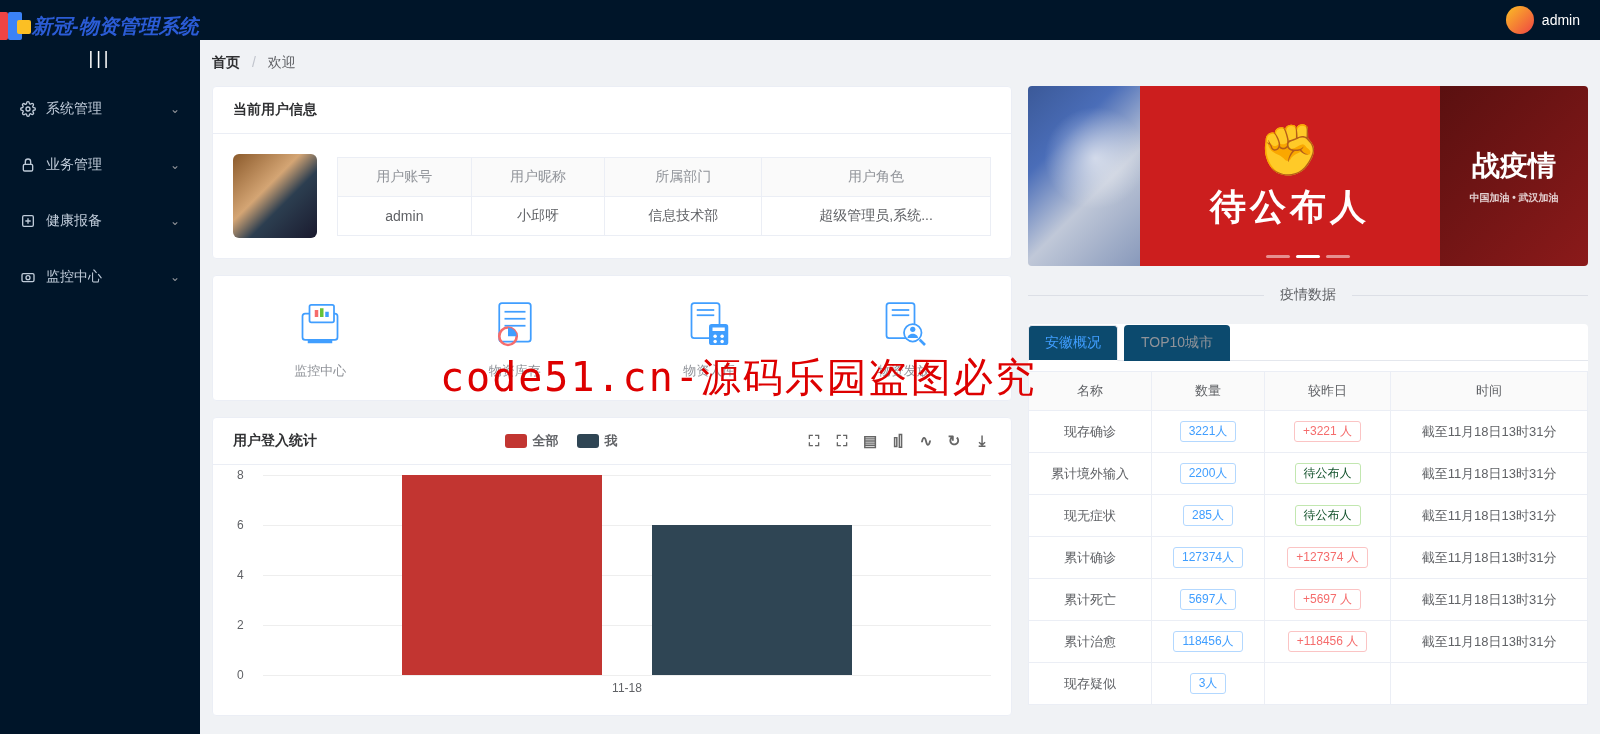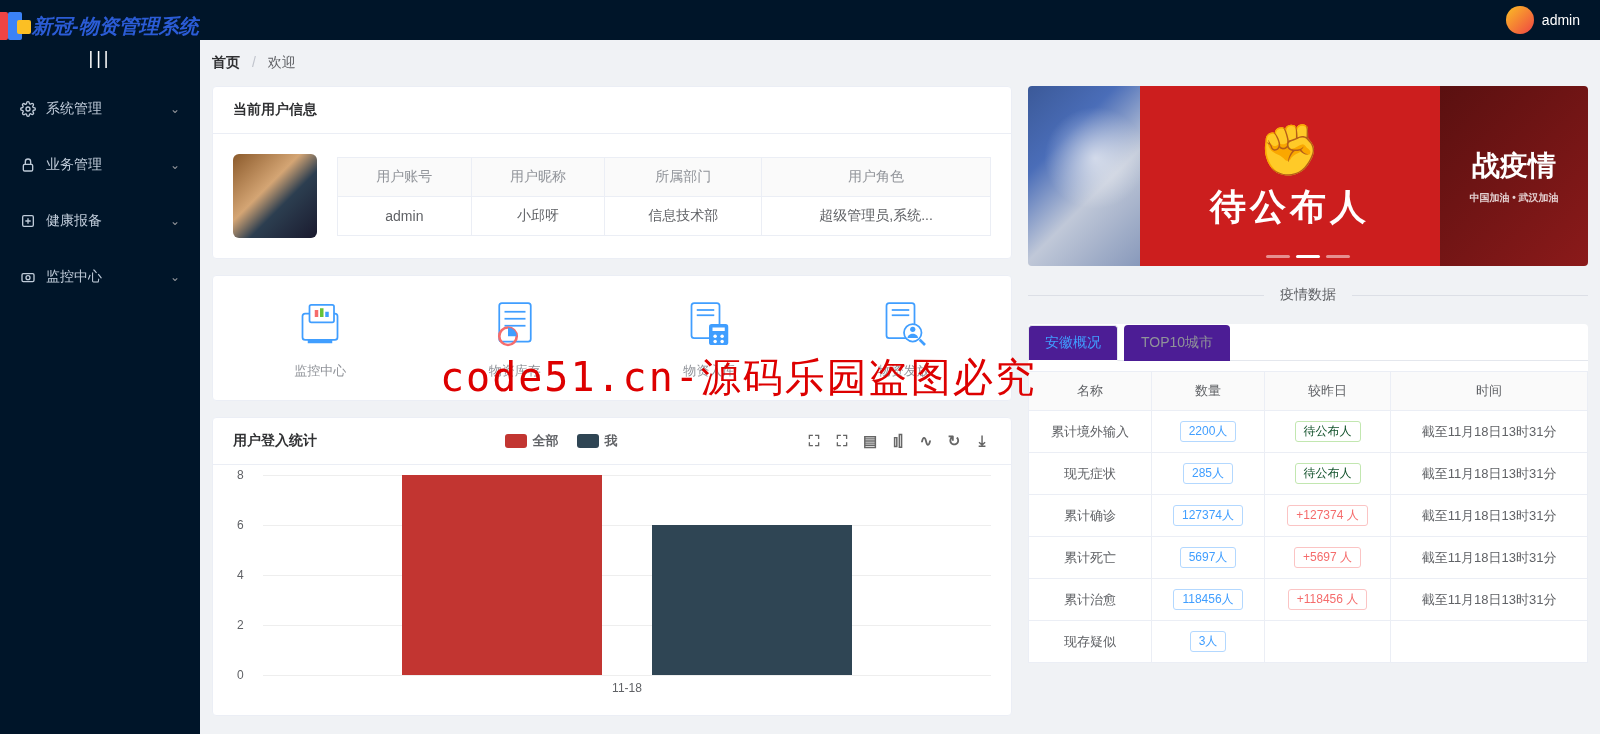--- a/index.html
+++ b/index.html
@@ -62,21 +62,21 @@
 .carousel-right { width: 148px; background: linear-gradient(135deg,#5a1010,#8b1a1a); color:#fff; display:flex;flex-direction:column; align-items:center; justify-content:center; font-weight:bold;}
 .carousel-right .t{font-size:28px;}
 .carousel-right .s{font-size:10px; margin-top:6px; opacity:.8;}
 .indicators { position: absolute; bottom: 8px; left: 50%; transform: translateX(-50%); display: flex; gap: 6px; }
 .indicator { width: 24px; height: 3px; background: rgba(255,255,255,.5); border-radius: 2px; }
 .indicator.active { background: #fff; }
 .divider-title { display: flex; align-items: center; margin: 20px 0; color: #606266; }
 .divider-title::before, .divider-title::after { content: ""; flex: 1; border-top: 1px solid #dcdfe6; }
 .divider-title span { padding: 0 16px; font-size: 14px; }
 .tabs { display: flex; gap: 6px; margin-bottom: 10px; border-bottom: 1px solid #e4e7ed; }
-.tab { padding: 8px 16px; cursor: pointer; color: #909399; border:1px solid transparent; border-bottom:none; border-radius:4px 4px 0 0; position:relative; top:1px; background:#4c1d95;}
+.tab { padding: 8px 16px; cursor: pointer; color: #909399; border:1px solid transparent; border-bottom:none; border-radius:4px 4px 0 0; position:relative; top:1px; background:#0c4a6e;}
 .tab.active { color: #409eff; border-color:#e4e7ed; border-bottom:1px solid #fff;}
 .data-table { width: 100%; border-collapse: collapse; }
 .data-table th, .data-table td { border: 1px solid #ebeef5; padding: 10px 8px; text-align: center; font-size: 13px; color: #606266; }
 .data-table th { background: #fafafa; font-weight: 500; }
 .tag { display: inline-block; padding: 1px 8px; border-radius: 3px; font-size: 12px; border: 1px solid; background: #fff; }
 .tag-blue { color: #409eff; border-color: #b3d8ff; }
 .tag-red { color: #f56c6c; border-color: #fbc4c4; }
 .tag-green { color: #14532d; border-color: #c2e7b0; }
 .watermark { position: absolute; top: 350px; left: 440px; color: #d00; font-size: 40px; font-weight: 500; pointer-events: none; font-family: monospace; letter-spacing: 2px; }
 </style>
@@ -316,20 +316,26 @@
               <thead>
                   <tr id="eth">
                     <th>名称</th>
                     <th>数量</th>
                     <th>较昨日</th>
                     <th>时间</th>
                   </tr>
                 </thead>
               <tbody id="etb">
                   <tr>
+                    <td>现存确诊</td>
+                    <td><span class="tag tag-blue">3221人</span></td>
+                    <td><span class="tag tag-red">+3221 人</span></td>
+                    <td>截至11月18日13时31分</td>
+                  </tr>
+                  <tr>
                     <td>累计境外输入</td>
                     <td><span class="tag tag-blue">2200人</span></td>
                     <td><span class="tag tag-green">待公布人</span></td>
                     <td>截至11月18日13时31分</td>
                   </tr>
                   <tr>
                     <td>现无症状</td>
                     <td><span class="tag tag-blue">285人</span></td>
                     <td><span class="tag tag-green">待公布人</span></td>
                     <td>截至11月18日13时31分</td>

